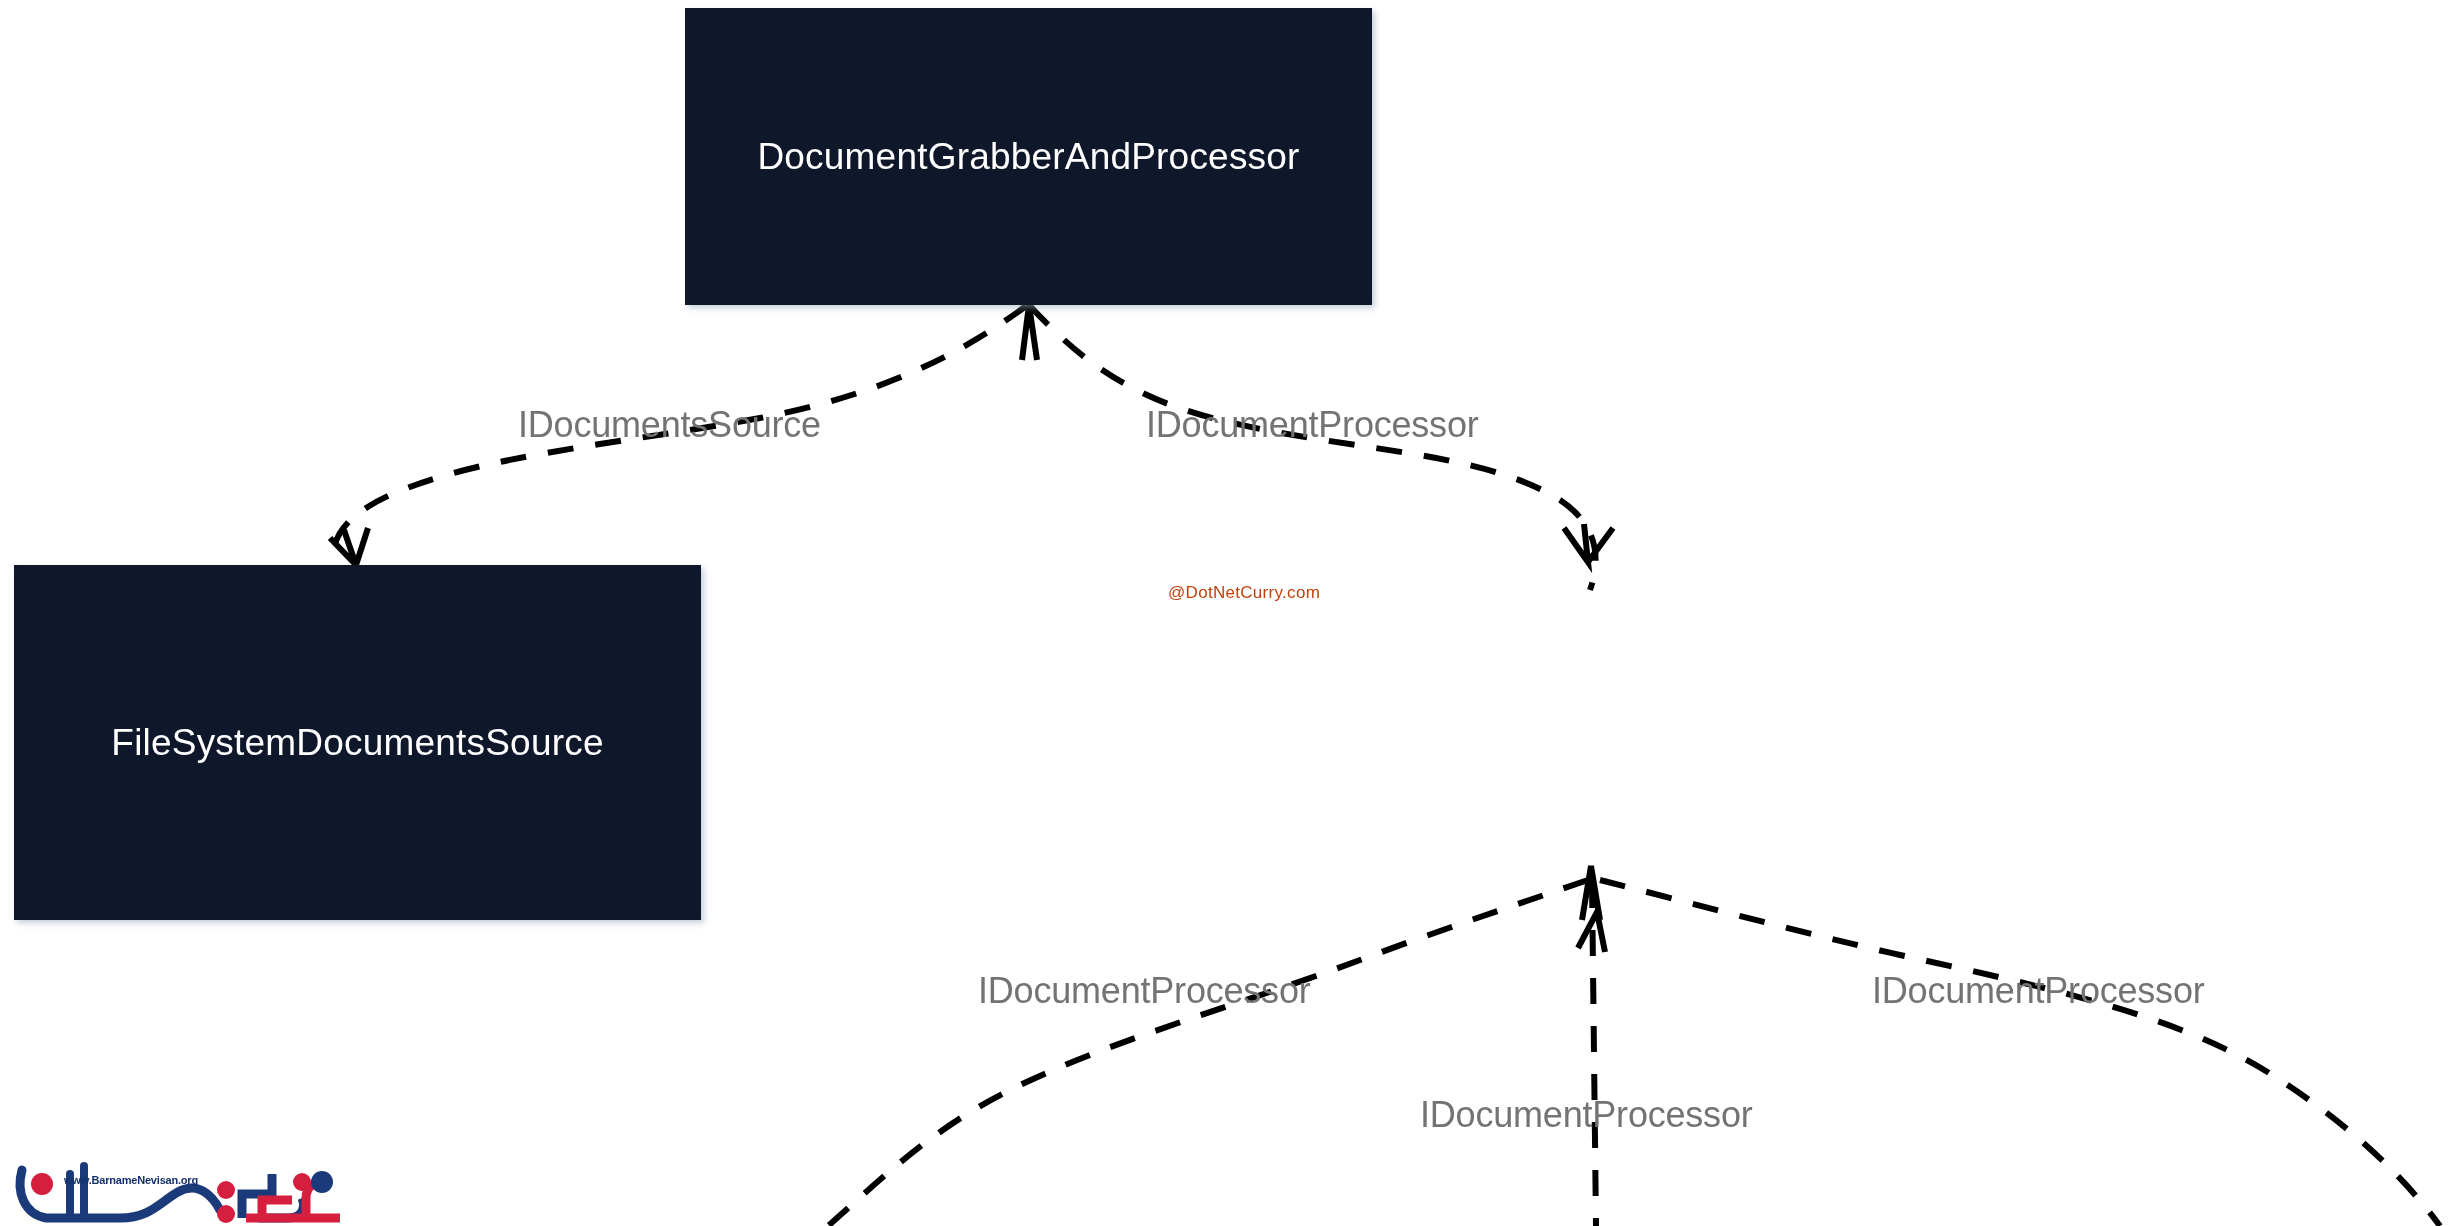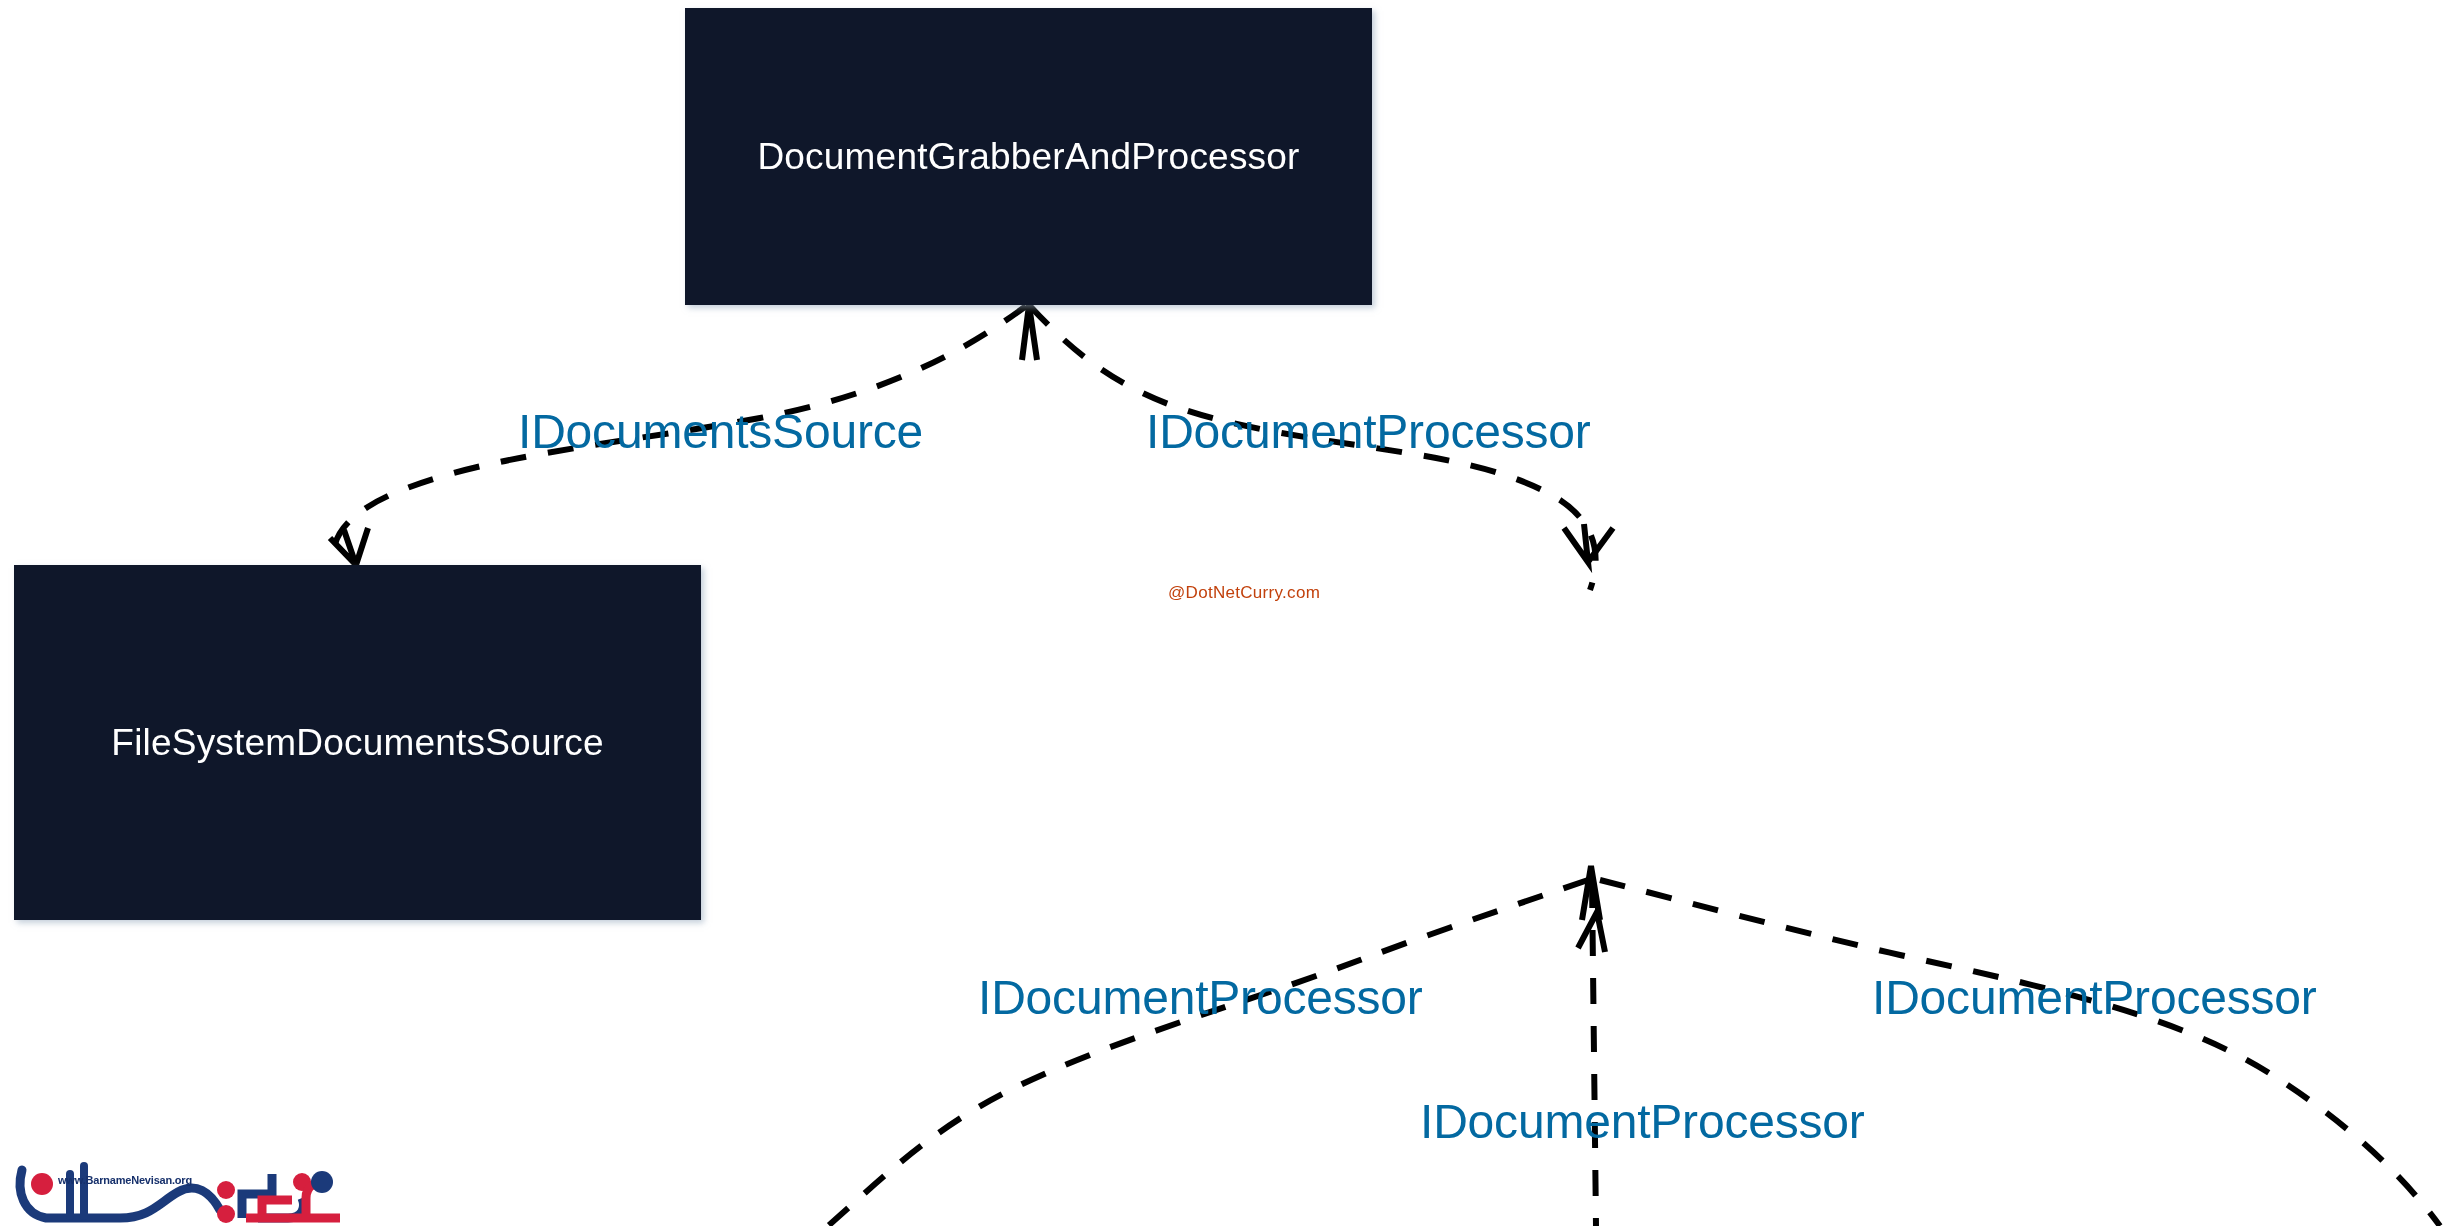--- a/index.html
+++ b/index.html
@@ -36,22 +36,22 @@
   .uml-box-label {
     color: #ffffff;
     font-size: 37px;
     font-weight: 400;
     letter-spacing: 0.2px;
     white-space: nowrap;
     font-family: "Liberation Sans", sans-serif;
   }
   .edge-label {
     position: absolute;
-    font-size: 48px;
-    color: #0369a1;
+    font-size: 36px;
+    color: #737373;
     white-space: nowrap;
     font-family: "Liberation Sans", sans-serif;
     letter-spacing: -0.2px;
   }
   .watermark {
     position: absolute;
     font-size: 17px;
     color: #c2410c;
     white-space: nowrap;
     font-family: "Liberation Sans", sans-serif;
@@ -59,21 +59,21 @@
   }
   #logo {
     position: absolute;
     left: 10px;
     top: 1152px;
     width: 330px;
     height: 74px;
   }
   .logo-url {
     position: absolute;
-    left: 58px;
+    left: 64px;
     top: 1174px;
     font-size: 11px;
     color: #16306b;
     font-weight: bold;
     letter-spacing: -0.2px;
     white-space: nowrap;
     font-family: "Liberation Sans", sans-serif;
   }
 </style>
 </head>

